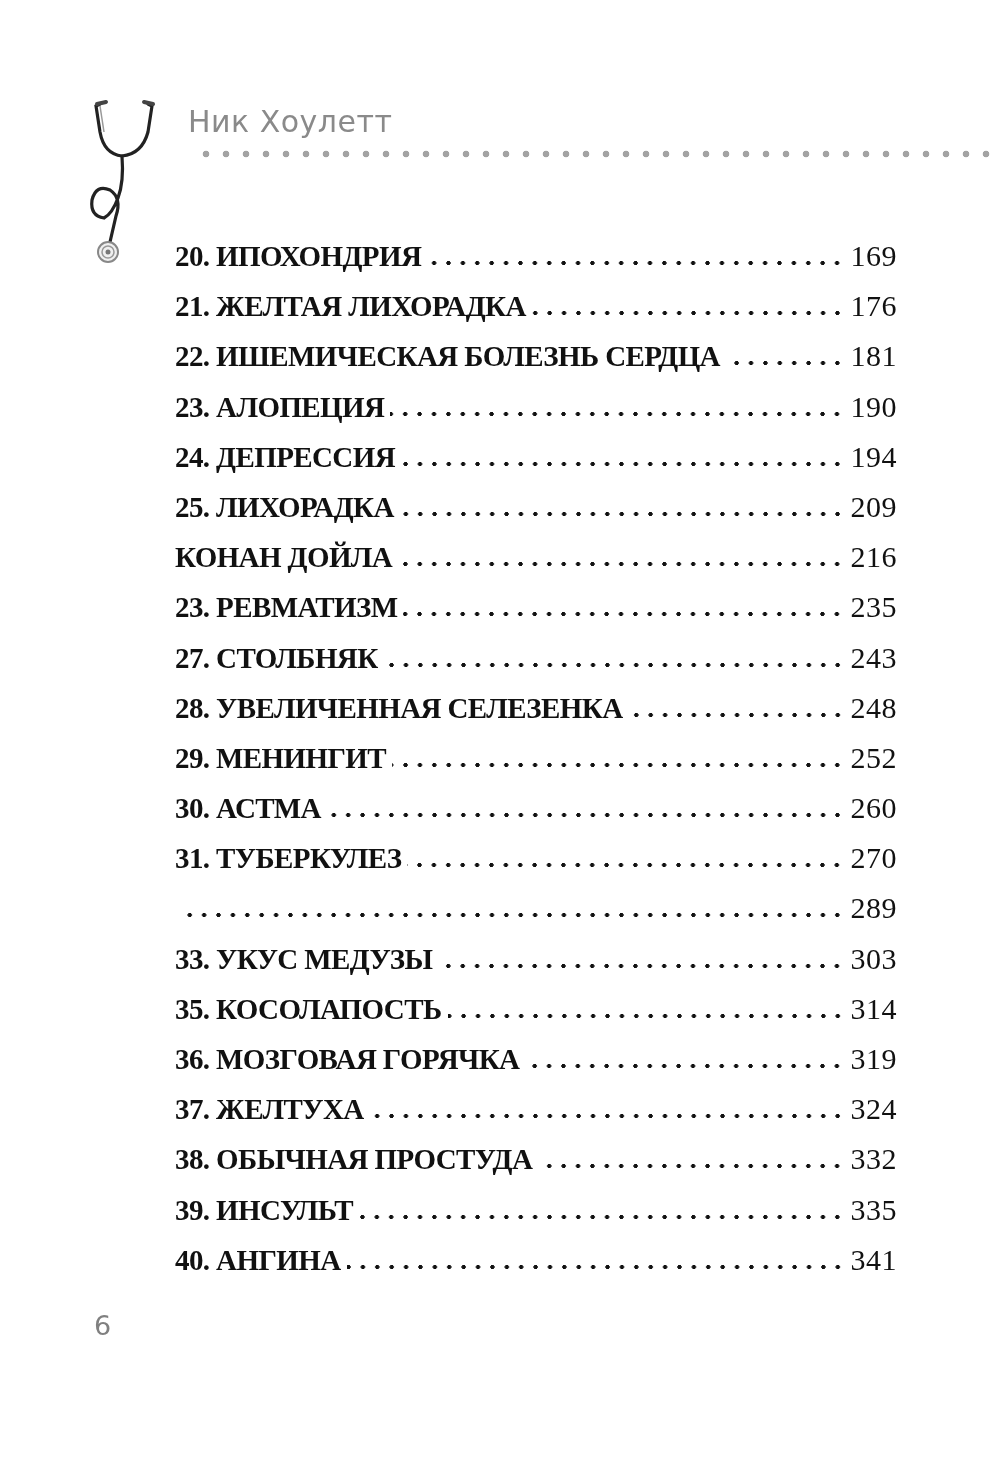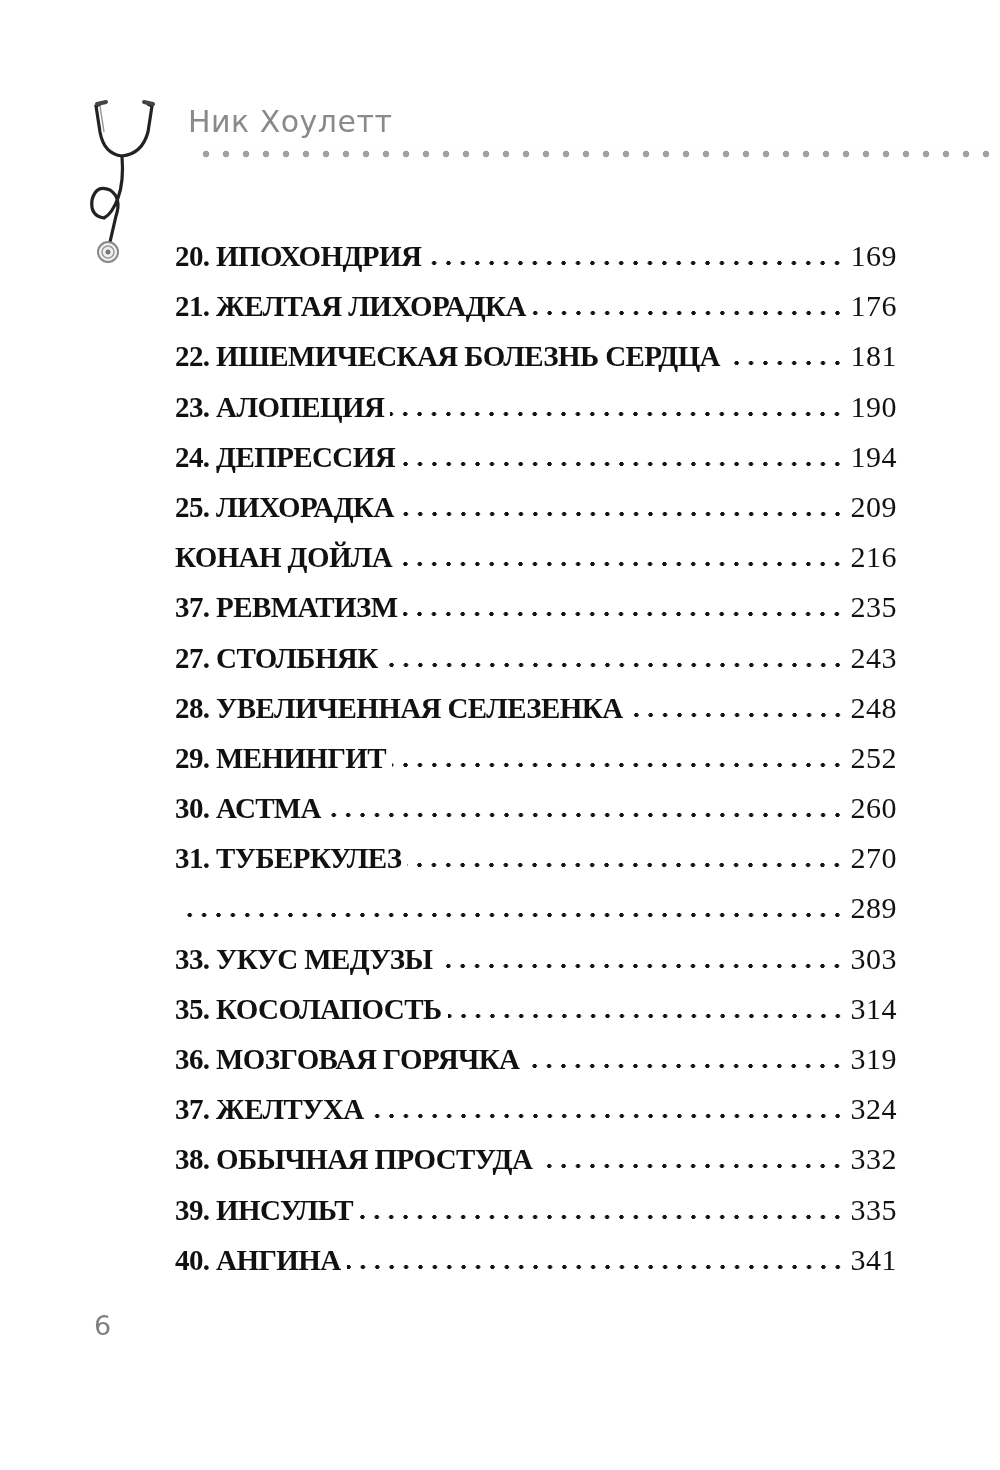--- a/index.html
+++ b/index.html
@@ -142,21 +142,21 @@
     <span class="toc-page">209</span>
   </div>
 
   <div class="toc-row">
     <span class="toc-title">КОНАН ДОЙЛА</span>
     <span class="toc-leader"></span>
     <span class="toc-page">216</span>
   </div>
 
   <div class="toc-row">
-    <span class="toc-title">37. РЕВМАТИЗМ</span>
+    <span class="toc-title">23. РЕВМАТИЗМ</span>
     <span class="toc-leader"></span>
     <span class="toc-page">235</span>
   </div>
   <div class="toc-row">
     <span class="toc-title">27. СТОЛБНЯК</span>
     <span class="toc-leader"></span>
     <span class="toc-page">243</span>
   </div>
   <div class="toc-row">
     <span class="toc-title">28. УВЕЛИЧЕННАЯ СЕЛЕЗЕНКА</span>

